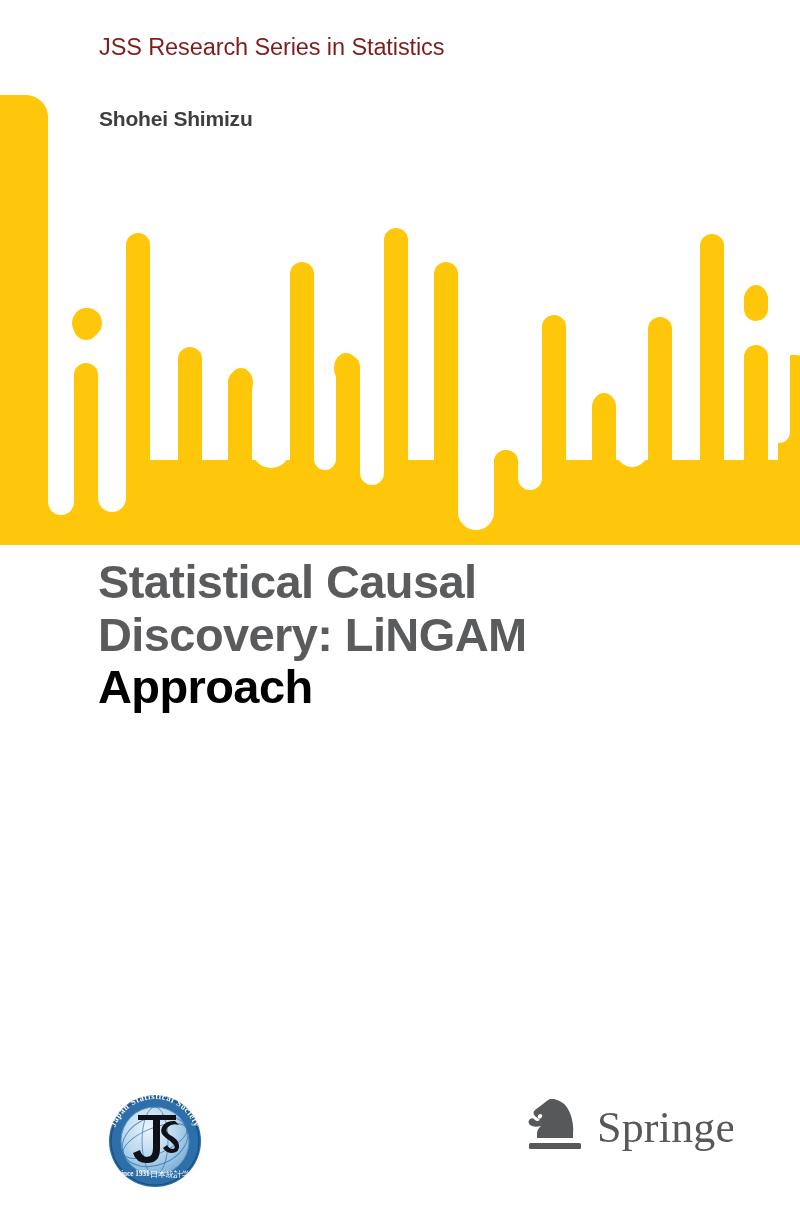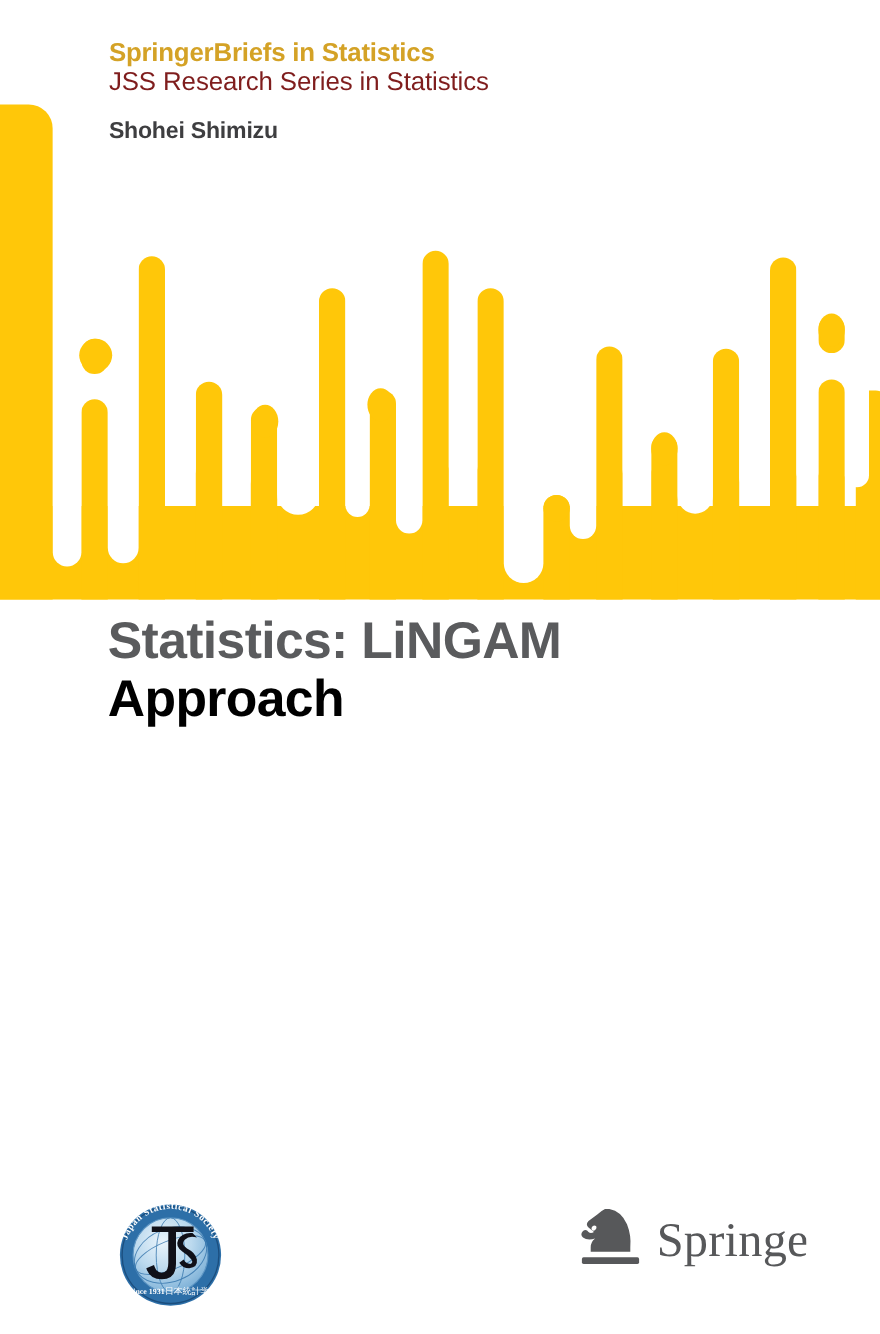--- a/index.html
+++ b/index.html
@@ -176,28 +176,28 @@
           <circle cx="506" cy="462" r="12"></circle>
           <ellipse cx="604" cy="408" rx="12" ry="15"></ellipse>
           <ellipse cx="756" cy="300" rx="12" ry="15"></ellipse>
         </g>
 
       </g>
     </svg>
   </div>
 
   <div id="header-block">
-    <div id="series-line1" style="color:#D4A226;">SpringerBriefs in Statistics</div>
     <div id="series-line2" style="color:#7f1d1d;">JSS Research Series in Statistics</div>
   </div>
 
   <div id="author-name" style="color:#3E3E40;">Shohei Shimizu</div>
 
   <div id="title-block">
-    <div class="title-line" style="color:#5A5B5D;">Statistics: LiNGAM</div>
+    <div class="title-line" style="color:#5A5B5D;">Statistical Causal</div>
+    <div class="title-line" style="color:#5A5B5D;">Discovery: LiNGAM</div>
     <div class="title-line" style="color:#000000;">Approach</div>
   </div>
 
   <div id="jss-logo">
     <svg width="110" height="100" viewBox="0 0 110 100" xmlns="http://www.w3.org/2000/svg">
       <defs>
         <radialGradient id="globeGrad" cx="40%" cy="32%" r="70%">
           <stop offset="0%" stop-color="#EAF4FB"></stop>
           <stop offset="55%" stop-color="#BBD9EE"></stop>
           <stop offset="100%" stop-color="#7FB2D8"></stop>

